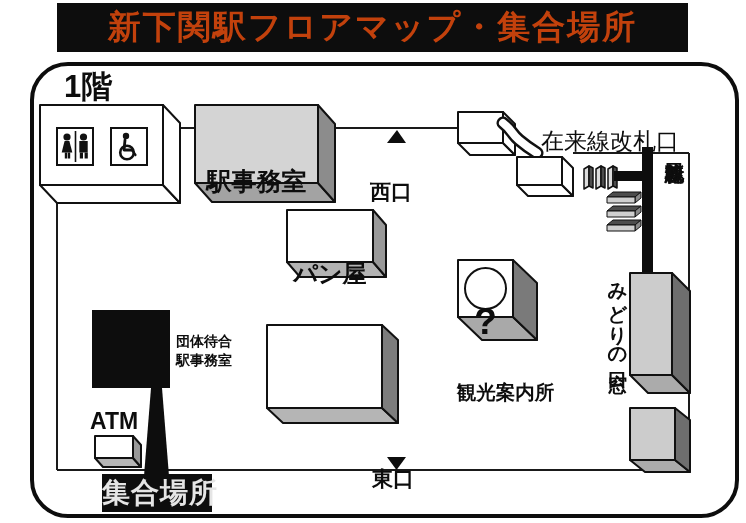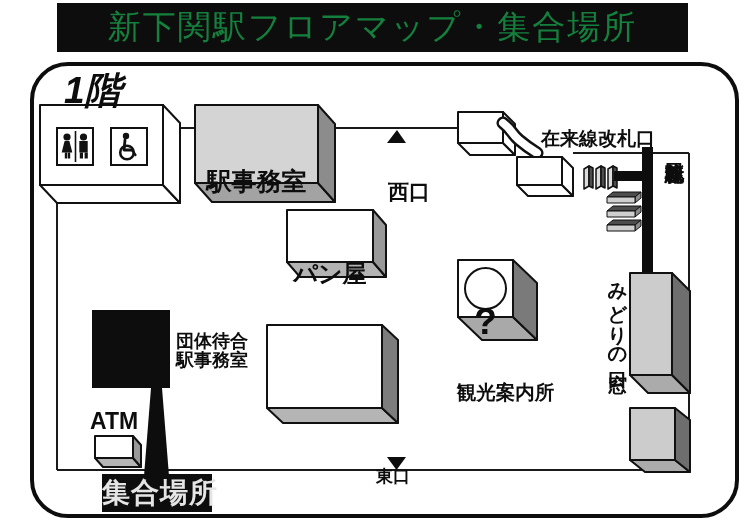--- a/index.html
+++ b/index.html
@@ -2,44 +2,44 @@
 <html><head>
 <meta charset="utf-8">
 <style>
   html,body{margin:0;padding:0;background:#fff;}
   #stage{
     position:relative;width:746px;height:523px;background:#fff;overflow:hidden;
     font-family:"Liberation Sans","DejaVu Sans",sans-serif;color:#0d0d0d;
   }
   .abs{position:absolute;}
   #title-bar{
-    left:57px;top:3px;width:631px;height:49px;background:#0d0d0d;color:#15803d;
+    left:57px;top:3px;width:631px;height:49px;background:#0d0d0d;color:#c2410c;
     display:flex;align-items:center;justify-content:center;
-    font-size:33px;font-weight:normal;letter-spacing:2px;white-space:nowrap;
+    font-size:33px;font-weight:bold;letter-spacing:2px;white-space:nowrap;
   }
   #map-card{
     left:30px;top:62px;width:709px;height:456px;box-sizing:border-box;
     border:4.5px solid #0d0d0d;border-radius:38px;background:#fff;
   }
   #map-svg{left:0;top:0;width:746px;height:523px;}
   .lbl{position:absolute;white-space:nowrap;}
   .ctr{text-align:center;margin-top:36px;}
-  #floor-label{left:64px;top:66px;font-size:37px;font-weight:bold;font-style:italic;}
+  #floor-label{left:64px;top:66px;font-size:31px;font-weight:bold;}
   #office-label{left:195px;top:129px;width:123px;font-size:25px;font-weight:bold;}
   #bakery-label{left:287px;top:222px;width:86px;font-size:24px;font-weight:bold;}
   #seven-label{left:267px;top:337px;width:115px;font-size:24px;font-weight:bold;line-height:28px;}
   #q-mark{left:465px;top:265px;width:41px;font-size:37px;font-weight:bold;}
   #info-label{left:452px;top:343px;width:107px;font-size:19.5px;font-weight:bold;}
-  #zairai-label{left:541px;top:126px;font-size:19px;font-weight:bold;}
+  #zairai-label{left:541px;top:126px;font-size:23px;font-weight:normal;}
   .vtext{writing-mode:vertical-rl;text-orientation:upright;font-weight:bold;font-size:19.5px;letter-spacing:0;}
   #shink-label{left:662px;top:148px;height:125px;}
   #midori-label{left:605px;top:268px;height:125px;}
-  #west-label{left:386px;top:142px;width:46px;font-size:21px;font-weight:bold;}
-  #east-label{left:370px;top:429px;width:46px;font-size:17px;font-weight:bold;}
-  #group-label{left:176px;top:332px;font-size:18px;font-weight:bold;line-height:18.5px;}
+  #west-label{left:368px;top:142px;width:46px;font-size:21px;font-weight:bold;}
+  #east-label{left:370px;top:429px;width:46px;font-size:21px;font-weight:bold;}
+  #group-label{left:176px;top:332px;font-size:14px;font-weight:bold;line-height:18.5px;}
   #atm-label{left:90px;top:408px;font-size:23px;font-weight:bold;text-align:center;}
   #meeting-label{
     left:102px;top:474px;width:110px;height:38px;background:#0d0d0d;color:#e5e5e5;
     font-size:28px;font-weight:bold;line-height:38px;text-align:center;letter-spacing:1px;
   }
 </style>
 </head>
 <body>
 
 <div id="stage">

